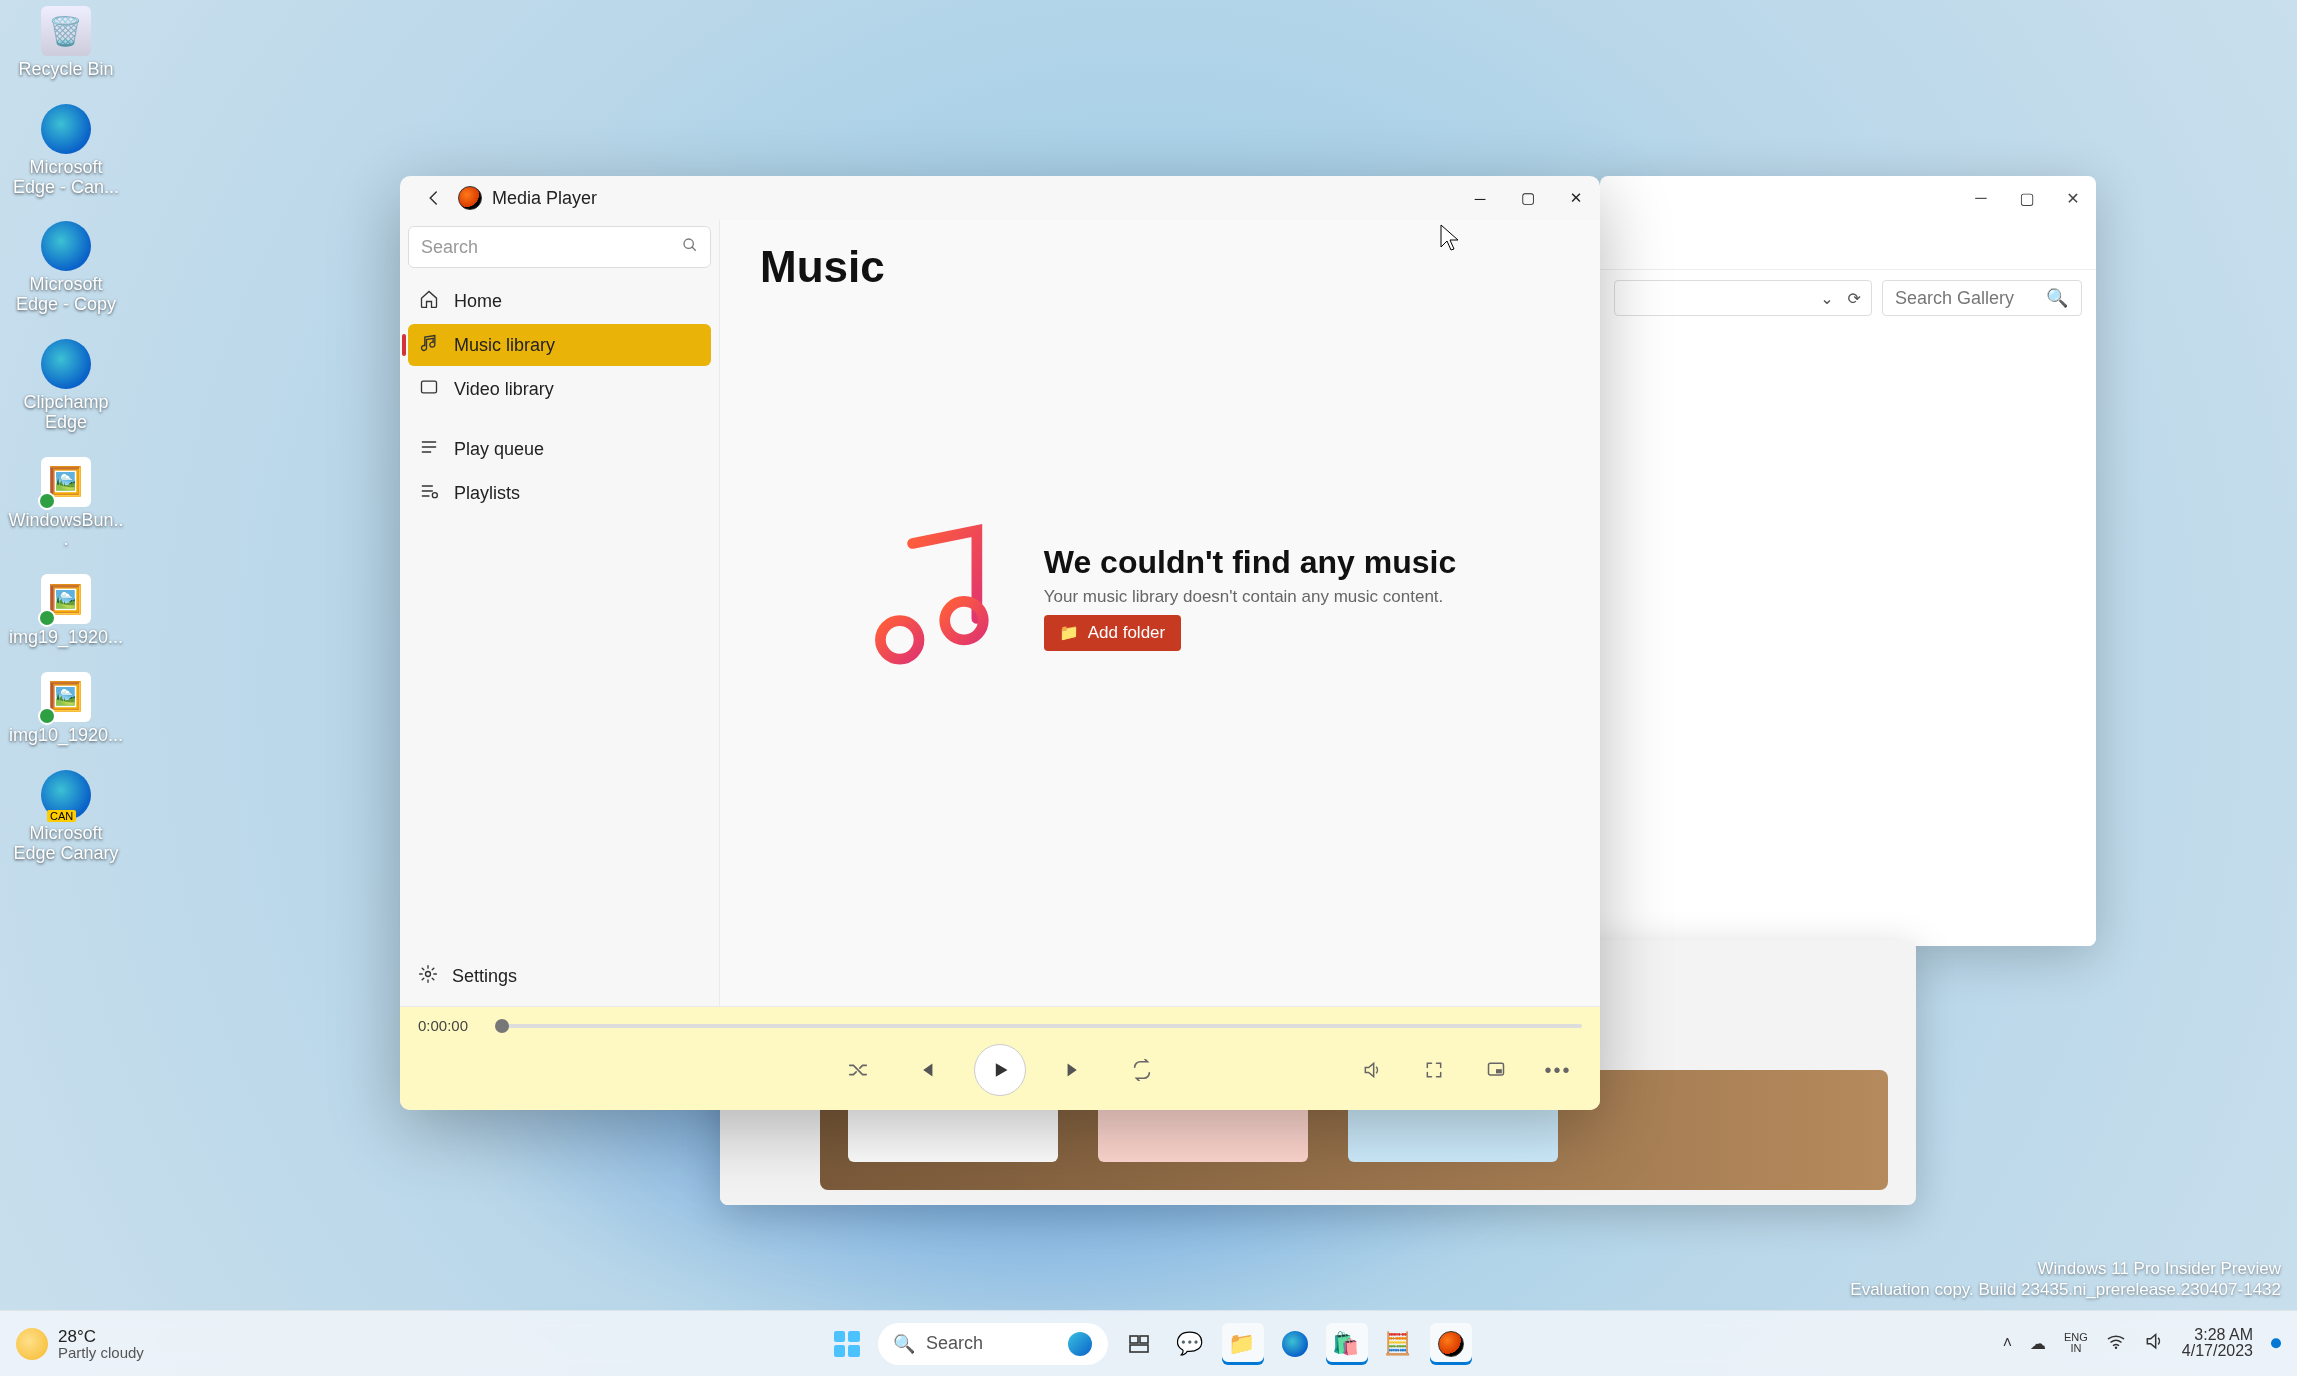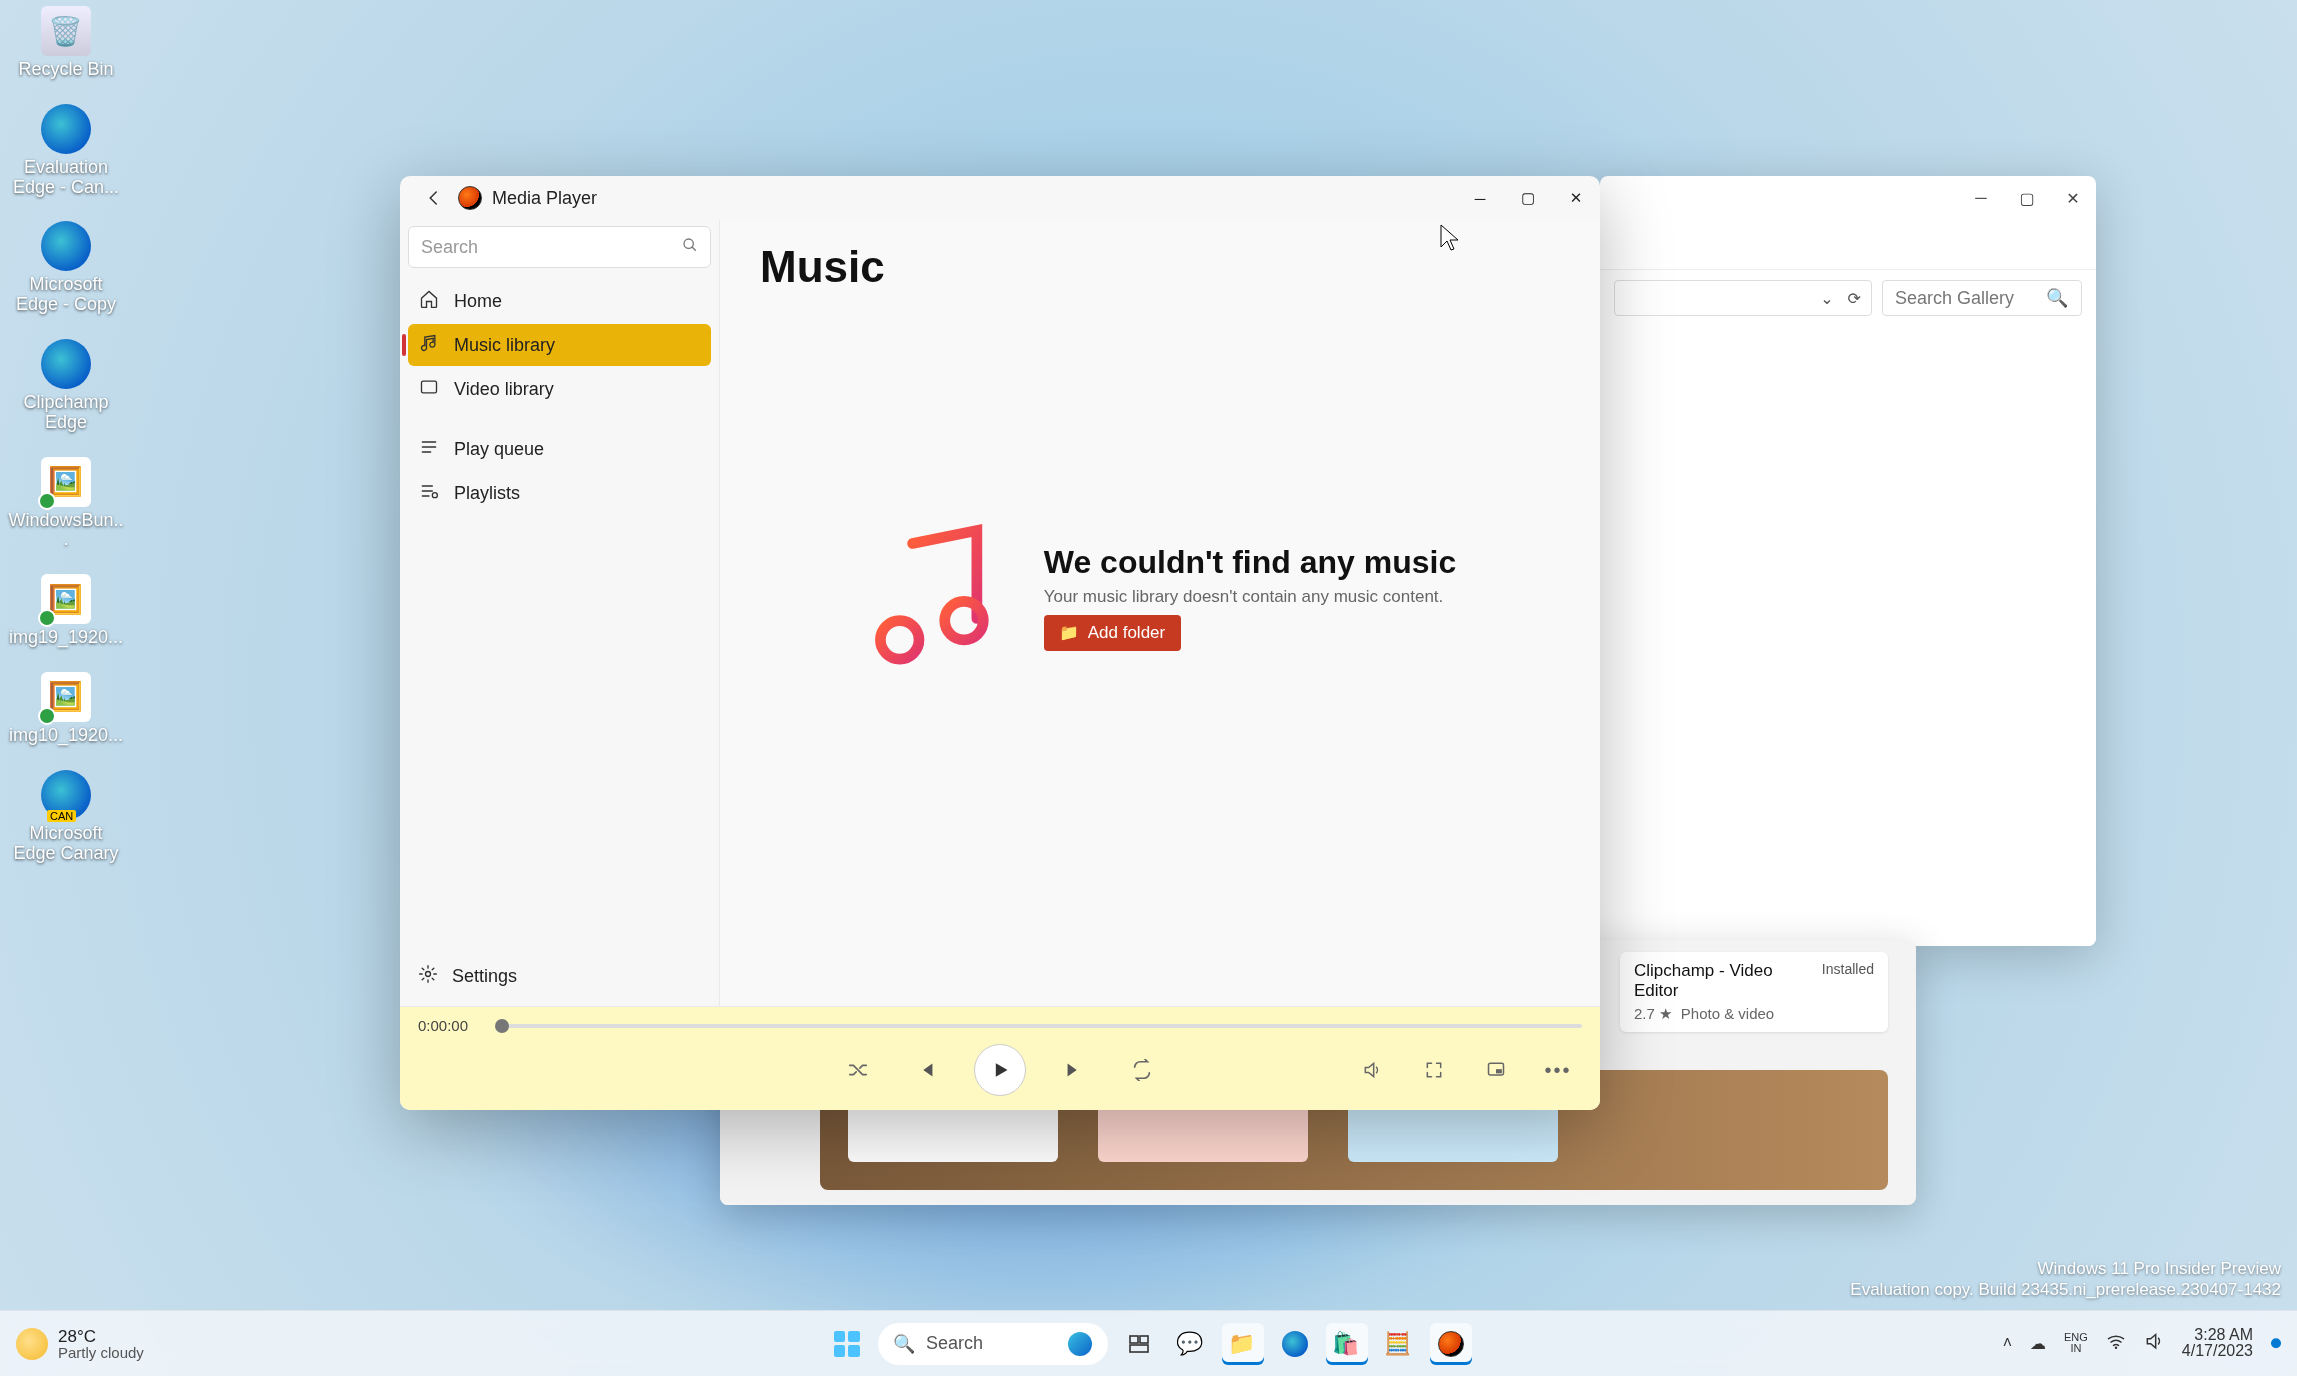--- a/index.html
+++ b/index.html
@@ -232,21 +232,21 @@
 
 <div class="bloom"></div>
 
 <div class="desktop-icons">
   <div class="desk-icon">
     <div class="icn bin">🗑️</div>
     <span class="lbl">Recycle Bin</span>
   </div>
   <div class="desk-icon">
     <div class="icn edge"></div>
-    <span class="lbl">Evaluation Edge - Can...</span>
+    <span class="lbl">Microsoft Edge - Can...</span>
   </div>
   <div class="desk-icon">
     <div class="icn edge"></div>
     <span class="lbl">Microsoft Edge - Copy</span>
   </div>
   <div class="desk-icon">
     <div class="icn edge"></div>
     <span class="lbl">Clipchamp Edge</span>
   </div>
   <div class="desk-icon">
@@ -288,29 +288,20 @@
   </div>
   <div class="ex-body"></div>
 </div>
 
 <div class="store">
   <div class="store-side">
     <div class="sic">▥</div>
     <div class="slbl">Library</div>
     <div class="sic" style="margin-top:18px;">?</div>
     <div class="slbl">Help</div>
-  </div>
-  <div class="card">
-    <div class="row1">
-      <div class="title">Clipchamp - Video Editor</div>
-      <div class="pill">Installed</div>
-    </div>
-    <div class="meta">
-      <span>2.7 ★</span>&nbsp;&nbsp;<span>Photo &amp; video</span>
-    </div>
   </div>
   <div class="banner">
     <div class="tile"></div>
     <div class="tile" style="background:#ffd8d0;"></div>
     <div class="tile" style="background:#cfeeff;"></div>
   </div>
 </div>
 
 <div class="player">
   <div class="titlebar">

